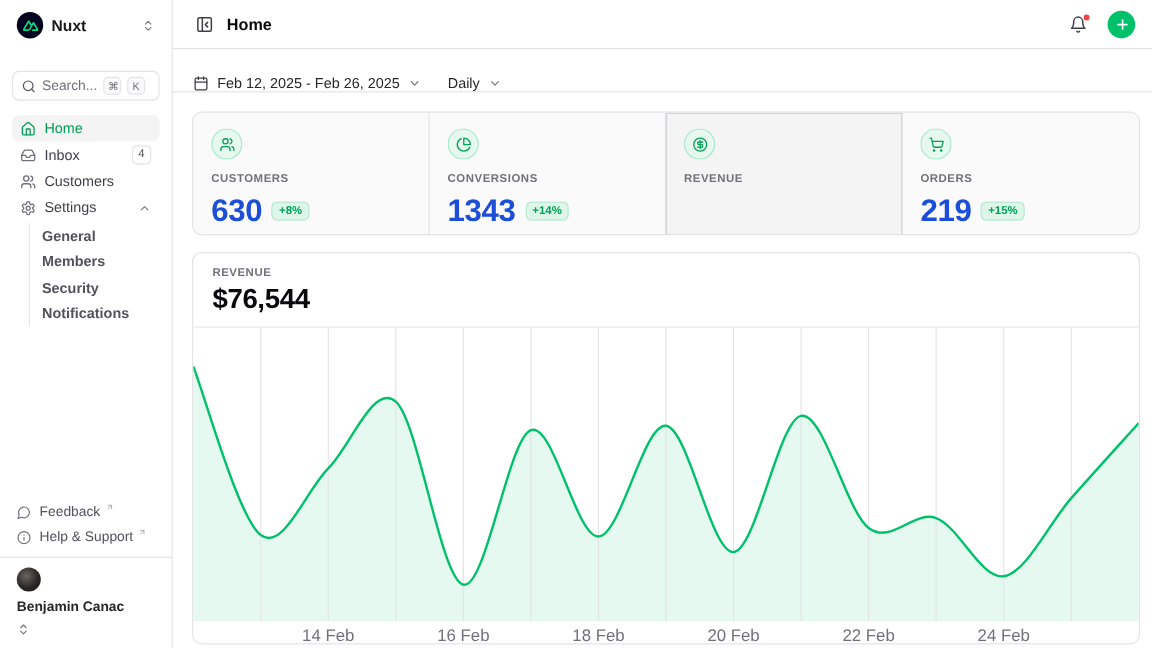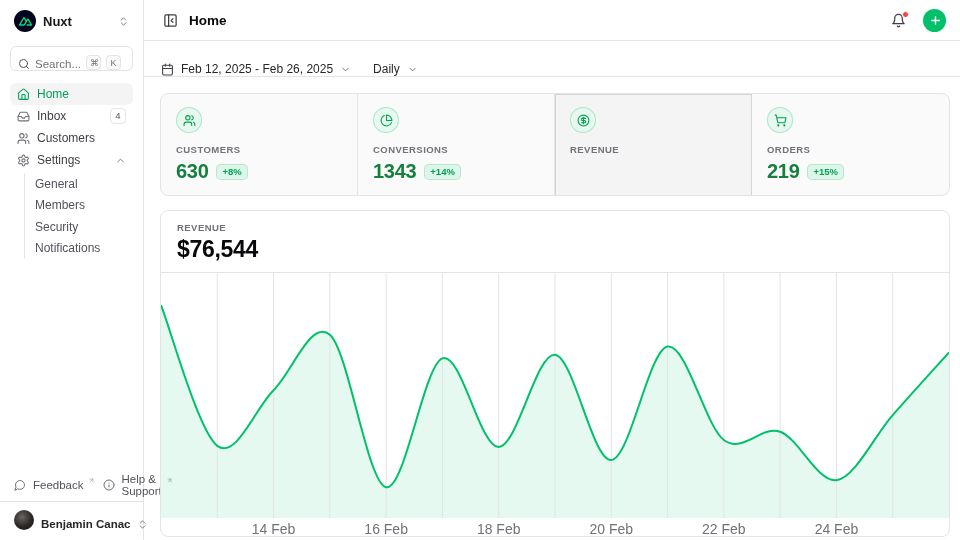--- a/index.html
+++ b/index.html
@@ -24,22 +24,22 @@
     padding:2px 4px; height:26px; border-radius:6px; cursor:pointer;
   }
   .team-logo {
     width:22px; height:22px; border-radius:50%; background:#020420;
     display:grid; place-items:center; flex:none;
   }
   .team-name { font-size:13px; font-weight:700; color:#18181b; flex:1; }
   .selector-icon { color:#71717a; flex:none; }
 
   .search-box {
-    margin-top:12px; height:25px; border:1px solid #e4e4e7; border-radius:6px;
-    display:flex; align-items:flex-end; gap:5px; padding:0 13px 0 7px;
+    margin-top:25px; height:25px; border:1px solid #e4e4e7; border-radius:6px;
+    display:flex; align-items:center; gap:5px; padding:0 13px 0 7px;
     background:#fff; cursor:text;
   }
   .search-box .mag { color:#52525b; flex:none; }
   .search-placeholder { font-size:11.5px; color:#71717a; flex:1; }
   .kbd {
     font-size:9px; color:#71717a; border:1px solid #e4e4e7; background:#fafafa;
     border-radius:4px; min-width:15px; height:15px; padding:0 3px;
     display:grid; place-items:center; font-family:"Liberation Sans",sans-serif;
   }
 
@@ -54,40 +54,40 @@
   .nav-item.active { background:#f4f4f5; color:#00A155; }
   .nav-item.active .nicon { color:#00A155; }
   .nav-badge {
     font-size:9.5px; color:#52525b; border:1px solid #e4e4e7; border-radius:4px;
     padding:1px 4.5px; background:#fff; line-height:1.2;
   }
   .nav-chevron { color:#71717a; }
 
   .subnav {
     margin:2px 0 0 14px; border-left:1px solid #e4e4e7;
-    display:flex; flex-direction:column;
+    display:flex; flex-direction:column;font-weight:bold;
   }
   .subnav-item {
     height:21.5px; display:flex; align-items:center; padding-left:10px;
     font-size:12px; color:#52525b; cursor:pointer; border-radius:0 6px 6px 0;
   }
 
   .side-spacer { flex:1; }
 
-  .foot-links { display:flex; flex-direction:row; margin-bottom:6px; }
+  .foot-links { display:flex; flex-direction:column; margin-bottom:6px; }
   .foot-item {
     height:21px; display:flex; align-items:flex-start; gap:7px;
     padding:0 4px; font-size:11.5px; color:#52525b; cursor:pointer; align-items:center;
   }
   .foot-item .nicon { color:#71717a; flex:none; }
   .ext-arrow { color:#a1a1aa; transform:translateY(-4px); margin-left:-3px; }
 
   .user-row {
     border-top:1px solid #e4e4e7; margin:0 -10px; padding:8px 12px 4px 14px;
-    display:flex; align-items:flex-end; gap:7px; cursor:pointer;
+    display:flex; align-items:flex-start; gap:7px; cursor:pointer;flex-direction:column;
   }
   .avatar {
     width:20px; height:20px; border-radius:50%; flex:none;
     background:radial-gradient(circle at 40% 35%, #6b6460 0%, #2b2724 55%, #17140f 100%);
   }
   .user-name { font-size:11.5px; font-weight:600; color:#27272a; flex:1; white-space:nowrap; }
 
   
   .main { flex:1; display:flex; flex-direction:column; height:100%; min-width:0; }
 
@@ -132,21 +132,21 @@
   .stat-icon {
     width:26px; height:26px; border-radius:50%; background:#e7f8ef;
     box-shadow:inset 0 0 0 1px rgba(0,193,106,.28); color:#00A155;
     display:grid; place-items:center;
   }
   .stat-label {
     margin-top:11px; font-size:9.5px; font-weight:700; letter-spacing:.45px;
     color:#71717a;
   }
   .stat-value-row { margin-top:5px; display:flex; align-items:center; gap:8px; }
-  .stat-value { font-size:20px; font-weight:700; color:#15803d; letter-spacing:-.3px; }
+  .stat-value { font-size:26px; font-weight:700; color:#1d4ed8; letter-spacing:-.3px; }
   .delta-badge {
     font-size:9.5px; font-weight:600; color:#00A155; background:#ddf6e9;
     box-shadow:inset 0 0 0 1px rgba(0,161,85,.18);
     border-radius:5px; padding:2.5px 6px;
   }
 
   
   .chart-card {
     margin-top:14px; flex:1; border:1px solid #e4e4e7; border-radius:8px;
     display:flex; flex-direction:column; overflow:hidden; background:#fff; min-height:0;

